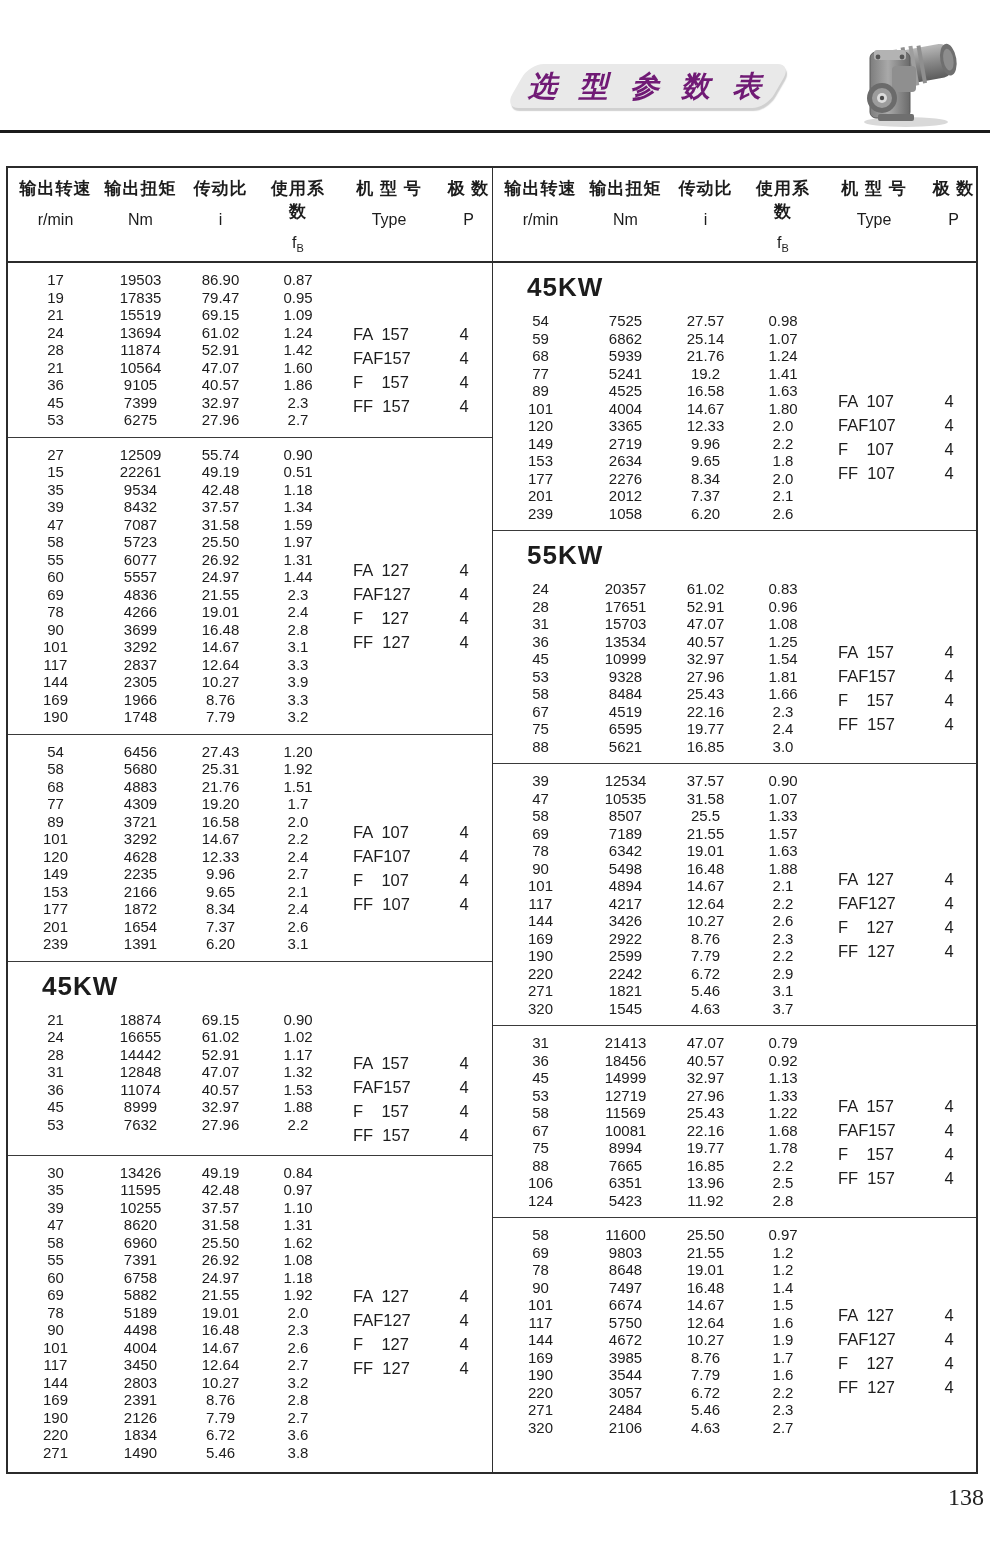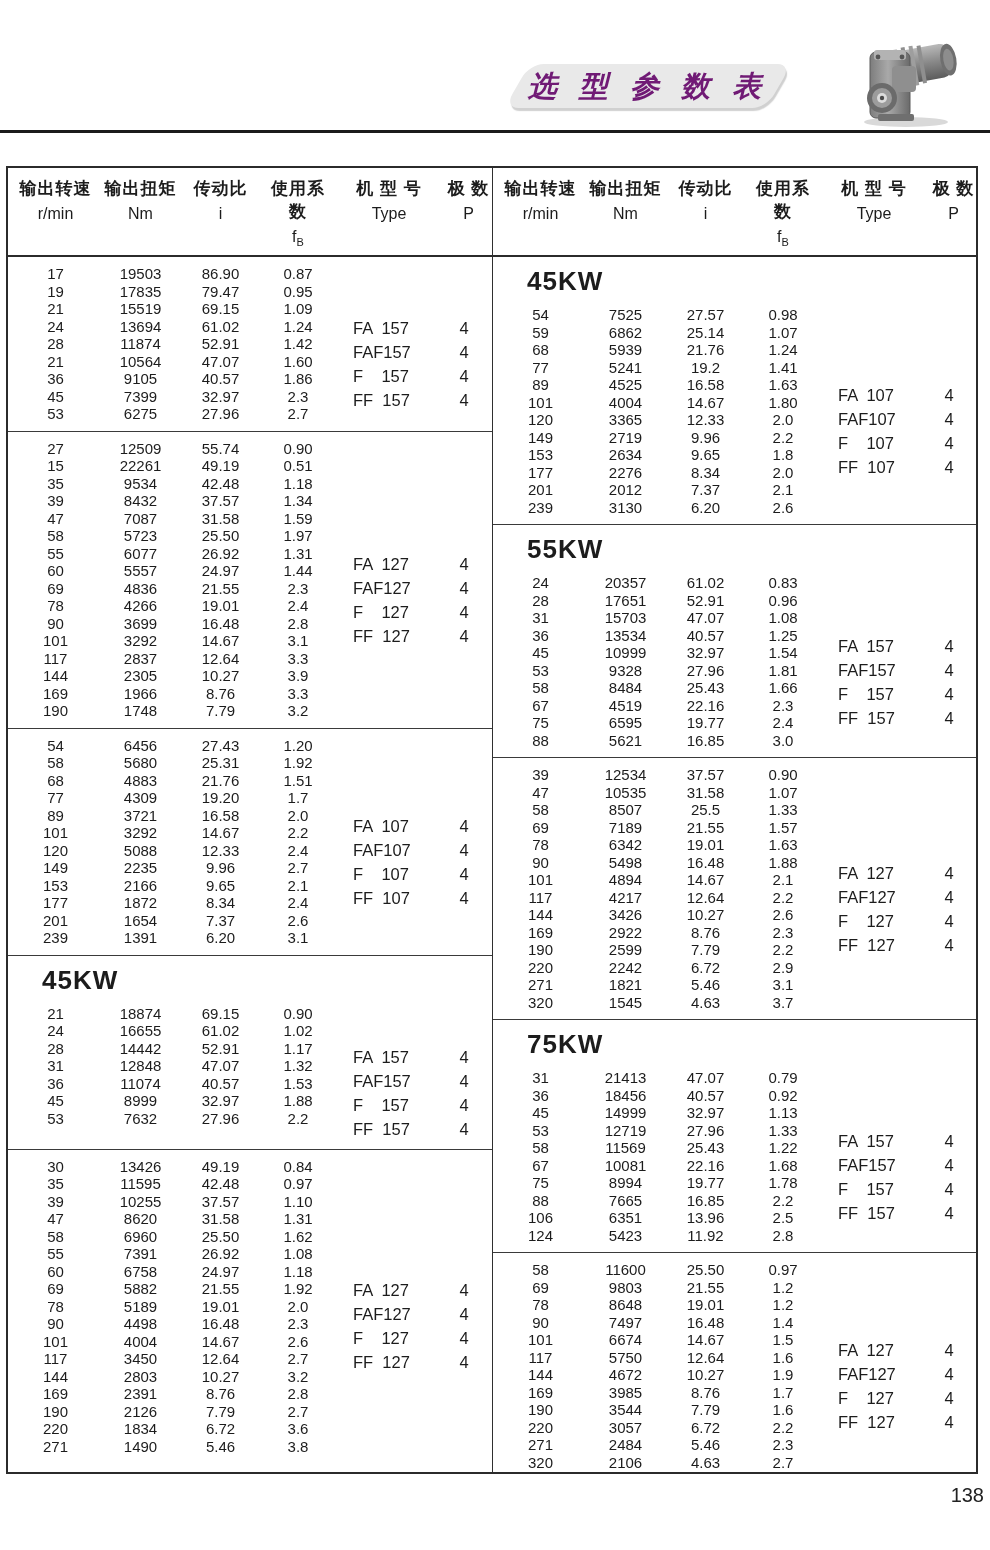--- a/index.html
+++ b/index.html
@@ -30,35 +30,35 @@
     border:2px solid #2b2b2b;box-sizing:border-box;display:flex;overflow:hidden;background:#fff;
   }
   .half{width:50%;display:flex;flex-direction:column;box-sizing:border-box;}
   .half+.half{border-left:1.5px solid #2f2f2f;}
   .col-headers{
     display:grid;grid-template-columns:95px 75px 85px 70px 112px 47px;
     padding:9px 0 7px 0;border-bottom:2px solid #2b2b2b;
   }
   .hcell{text-align:center;}
   .hcn{font-size:17px;font-weight:bold;letter-spacing:1px;}
-  .hen{font-size:16px;margin-top:5px;}
+  .hen{font-size:16px;margin-top:11px;}
   .hen sub{font-size:11px;}
   .section+.section{border-top:1.5px solid #3a3a3a;}
   .plabel{font-size:26px;font-weight:bold;padding:9px 0 1px 34px;letter-spacing:1px;}
   .block{display:flex;padding:8px 0;}
   .block+.block{border-top:1.5px solid #3a3a3a;}
   .rows{width:325px;}
   .drow{display:grid;grid-template-columns:95px 75px 85px 70px;height:17.5px;line-height:17.5px;}
   .dcell{text-align:center;font-size:15px;}
   .types{flex:1;display:flex;flex-direction:column;justify-content:center;padding-left:20px;margin-top:40px;}
   .trow{display:flex;height:24px;line-height:24px;font-size:16.5px;}
   .tlabel{width:90px;white-space:pre;}
   .tp{width:42px;text-align:center;}
   
-  .page-number{position:absolute;right:6px;top:1484px;font-size:20px;color:#222;}
+  .page-number{position:absolute;right:6px;top:1484px;font-size:24px;color:#222;font-family:Liberation Serif, serif;}
 </style>
 </head>
 <body>
 
 <div class="banner-wrap">
   <div class="banner-bg"></div>
   <div class="banner-text">选 型 参 数 表</div>
 </div>
 
 <svg class="gear-photo" viewBox="0 0 116 104">
@@ -354,21 +354,21 @@
               <span class="dcell">2.0</span>
             </div>
             <div class="drow">
               <span class="dcell">101</span>
               <span class="dcell">3292</span>
               <span class="dcell">14.67</span>
               <span class="dcell">2.2</span>
             </div>
             <div class="drow">
               <span class="dcell">120</span>
-              <span class="dcell">5088</span>
+              <span class="dcell">4628</span>
               <span class="dcell">12.33</span>
               <span class="dcell">2.4</span>
             </div>
             <div class="drow">
               <span class="dcell">149</span>
               <span class="dcell">2235</span>
               <span class="dcell">9.96</span>
               <span class="dcell">2.7</span>
             </div>
             <div class="drow">
@@ -700,21 +700,21 @@
               <span class="dcell">2.0</span>
             </div>
             <div class="drow">
               <span class="dcell">201</span>
               <span class="dcell">2012</span>
               <span class="dcell">7.37</span>
               <span class="dcell">2.1</span>
             </div>
             <div class="drow">
               <span class="dcell">239</span>
-              <span class="dcell">3130</span>
+              <span class="dcell">1058</span>
               <span class="dcell">6.20</span>
               <span class="dcell">2.6</span>
             </div>
           </div>
           <div class="types">
             <div class="trow">
               <span class="tlabel">FA  107</span>
               <span class="tp">4</span>
             </div>
             <div class="trow">
@@ -917,21 +917,20 @@
               <span class="tp">4</span>
             </div>
             <div class="trow">
               <span class="tlabel">FF  127</span>
               <span class="tp">4</span>
             </div>
           </div>
         </div>
       </div>
       <div class="section">
-        <div class="plabel">75KW</div>
         <div class="block">
           <div class="rows">
             <div class="drow">
               <span class="dcell">31</span>
               <span class="dcell">21413</span>
               <span class="dcell">47.07</span>
               <span class="dcell">0.79</span>
             </div>
             <div class="drow">
               <span class="dcell">36</span>

